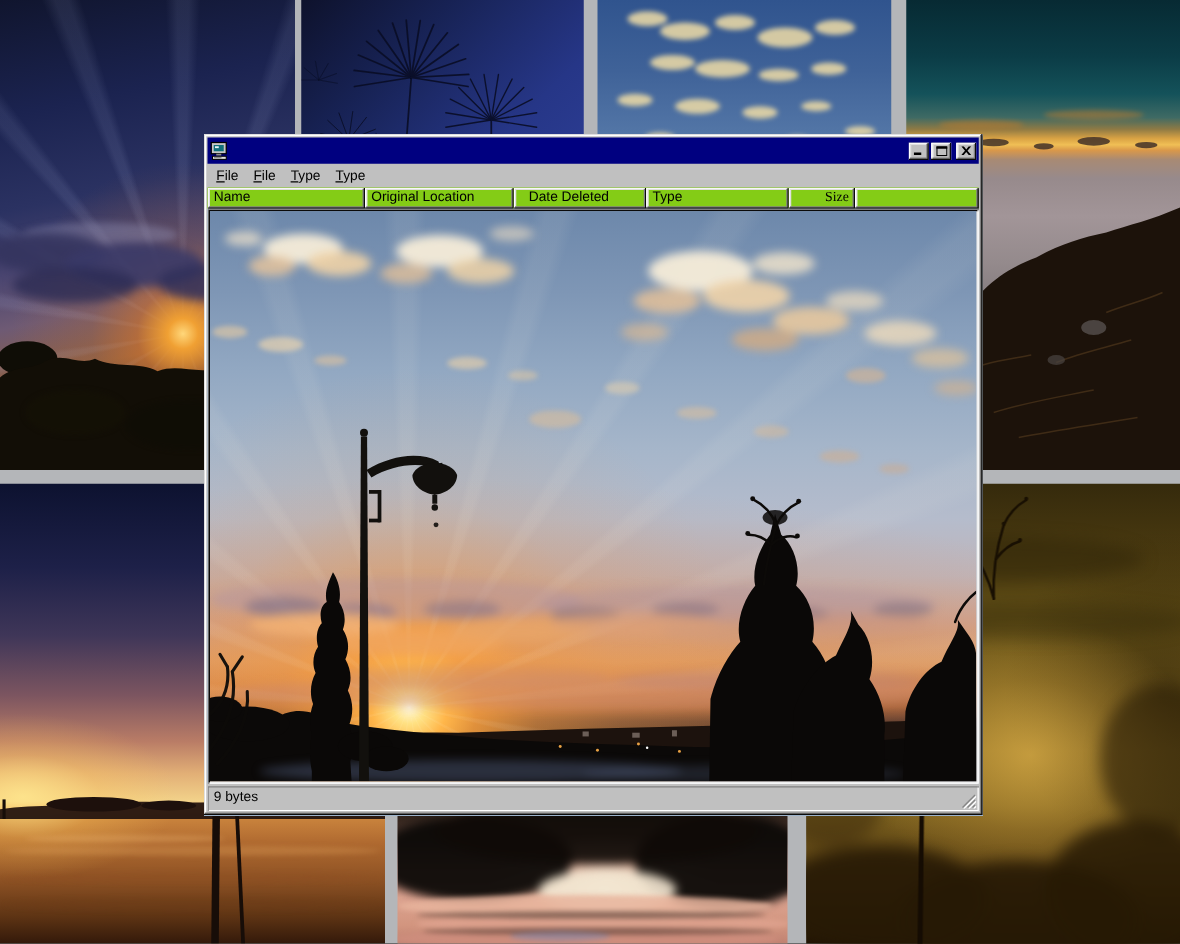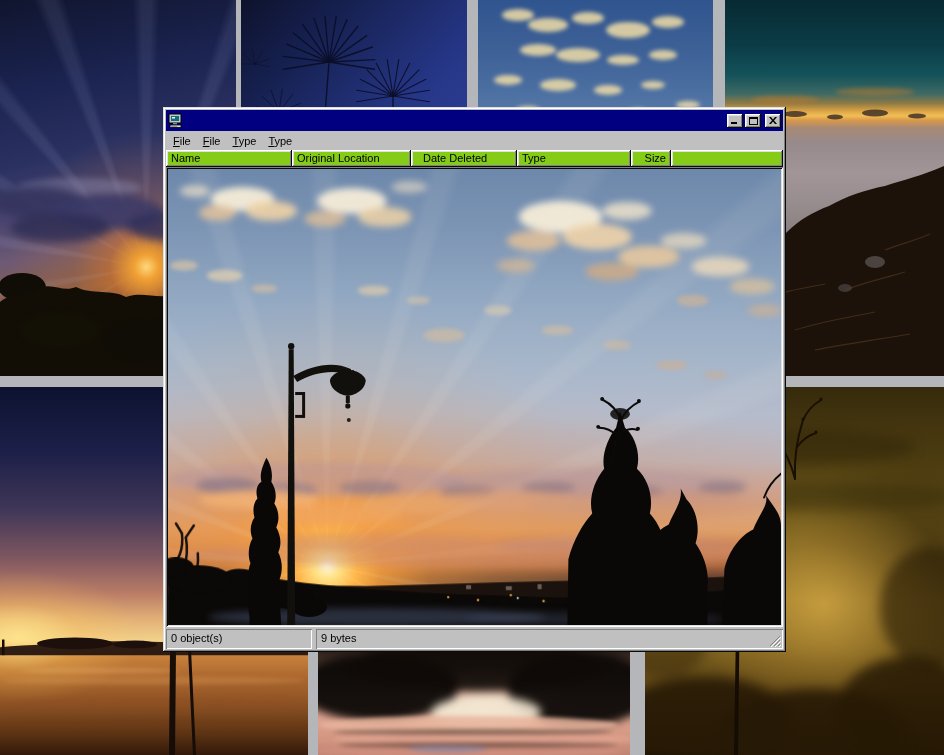--- a/index.html
+++ b/index.html
@@ -42,21 +42,21 @@
   .tbtns{display:flex;gap:2px;}
   .tbtn{width:16px;height:14px;background:#c0c0c0;border:0;padding:0;display:flex;align-items:center;justify-content:center;
         box-shadow:inset -1px -1px #0a0a0a, inset 1px 1px #fff, inset -2px -2px #808080, inset 2px 2px #dfdfdf;}
   .tbtn.close{margin-left:2px;}
   .menubar{height:19px;flex:0 0 19px;display:flex;align-items:center;padding-left:1px;}
   .menu-item{display:inline-block;padding:2px 6px;}
   .menu-item::first-letter{text-decoration:underline;}
   .headers{height:17px;flex:0 0 17px;display:flex;}
   .hcell{background:#84cc16;padding:2px 5px;box-sizing:border-box;white-space:nowrap;overflow:hidden;
          box-shadow:inset -1px -1px #0a0a0a, inset 1px 1px #fff, inset -2px -2px #808080, inset 2px 2px #dfdfdf;}
-  .c0{width:126px;} .c1{width:119px;} .c2{width:106px;padding-left:12px;} .c3{width:114px;} .c4{width:40px;text-align:right;} .c5{flex:1;}
+  .c0{width:126px;} .c1{width:119px;} .c2{width:106px;padding-left:12px;} .c3{width:114px;} .c4{width:53px;text-align:right;font-family:Liberation Serif, serif;} .c5{flex:1;}
   .content{flex:1 1 auto;position:relative;background:#9db3cb;
          box-shadow:inset 1px 1px #808080, inset -1px -1px #fff, inset 2px 2px #0a0a0a, inset -2px -2px #dfdfdf;}
   .photo{position:absolute;inset:2px;overflow:hidden;background:
       repeating-conic-gradient(from 215deg at 26% 87%, rgba(255,246,228,0) 0deg 6deg, rgba(255,246,228,.07) 7.5deg 9.5deg, rgba(255,246,228,0) 11deg 17deg),
       radial-gradient(circle at 26% 87%, #fffbe2 0%, #ffe183 2.2%, #ffb64a 5%, rgba(250,160,60,.75) 9%, rgba(240,150,60,.35) 17%, rgba(235,150,70,.12) 28%, transparent 45%),
       radial-gradient(140% 60% at 30% 92%, rgba(250,170,90,.5) 0%, rgba(215,140,90,.25) 45%, transparent 75%),
       linear-gradient(180deg,#6d88ab 0%,#7e96b5 14%,#92a8c2 28%,#a6b6ca 42%,#b5bccc 54%,#c0b4b8 64%,#cfa28e 72%,#dd9c64 79%,#d07f42 84%,#9c5a34 87%,#402823 89.5%,#191210 92%,#0d0a09 100%);}
   .photo svg{position:absolute;inset:0;width:100%;height:100%;}
   .statusbar{height:20px;flex:0 0 20px;margin-top:2px;display:flex;gap:4px;}
   .panel{box-shadow:inset 1px 1px #808080, inset -1px -1px #fff;padding:3px 5px;box-sizing:border-box;white-space:nowrap;}
@@ -455,21 +455,20 @@
               <circle cx="474" cy="233" r="2"></circle>
               <circle cx="437" cy="231" r="2"></circle>
               <circle cx="433" cy="259" r="2"></circle>
               <circle cx="473" cy="261" r="2"></circle>
             </g>
         </svg>
       </div>
     </div>
 
     <div class="statusbar">
-      <div class="panel p1">0 object(s)</div>
       <div class="panel p2">
         <span>9 bytes</span>
         <svg class="grip" viewBox="0 0 12 12">
           <path d="M12,2 L2,12 M12,6 L6,12 M12,10 L10,12" stroke="#ffffff" stroke-width="1" fill="none"></path>
           <path d="M11,1 L1,11 M11,5 L5,11 M11,9 L9,11" stroke="#868686" stroke-width="1" fill="none"></path>
         </svg>
       </div>
     </div>
 
   </div>

